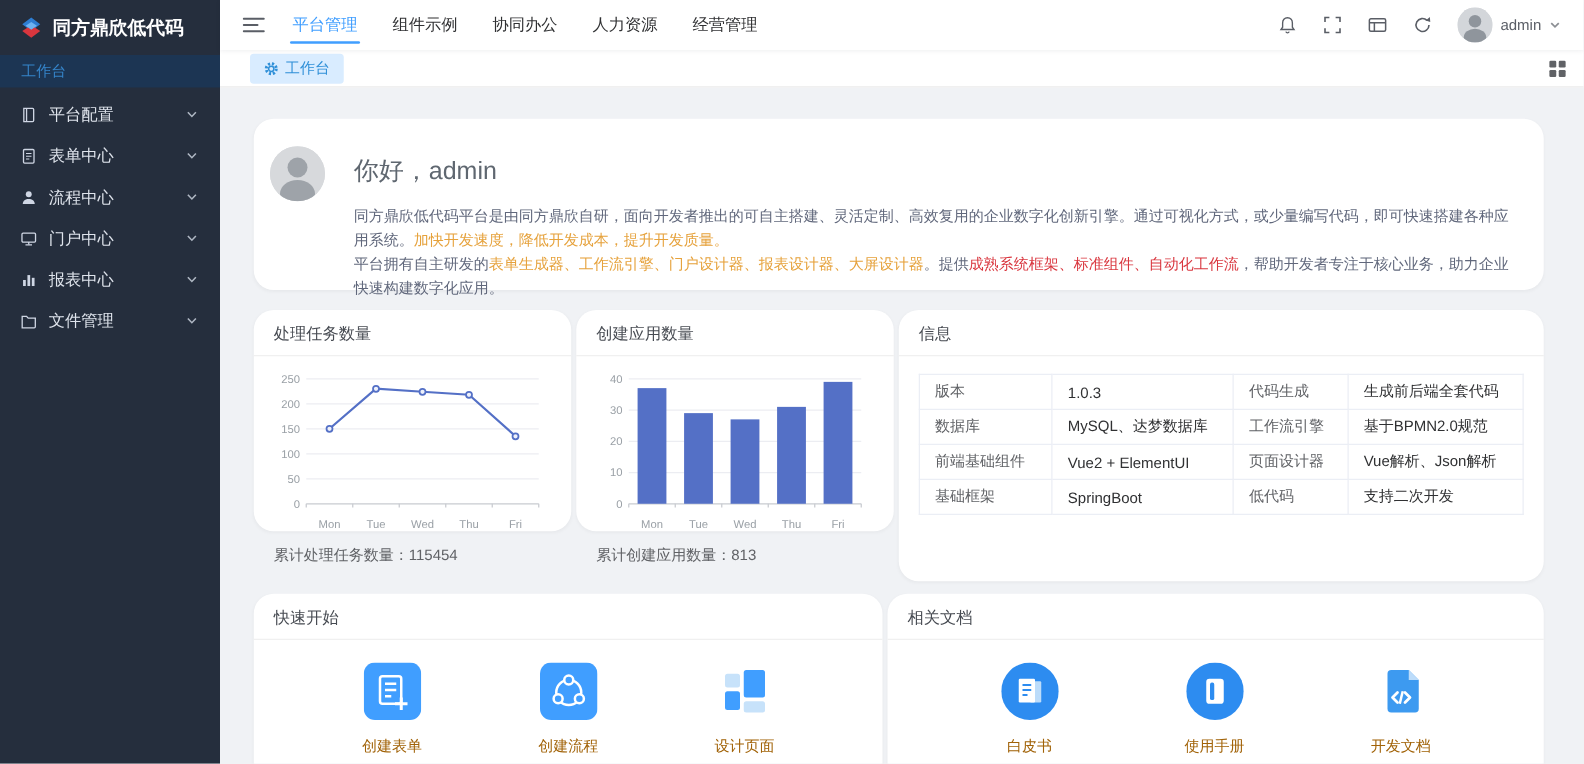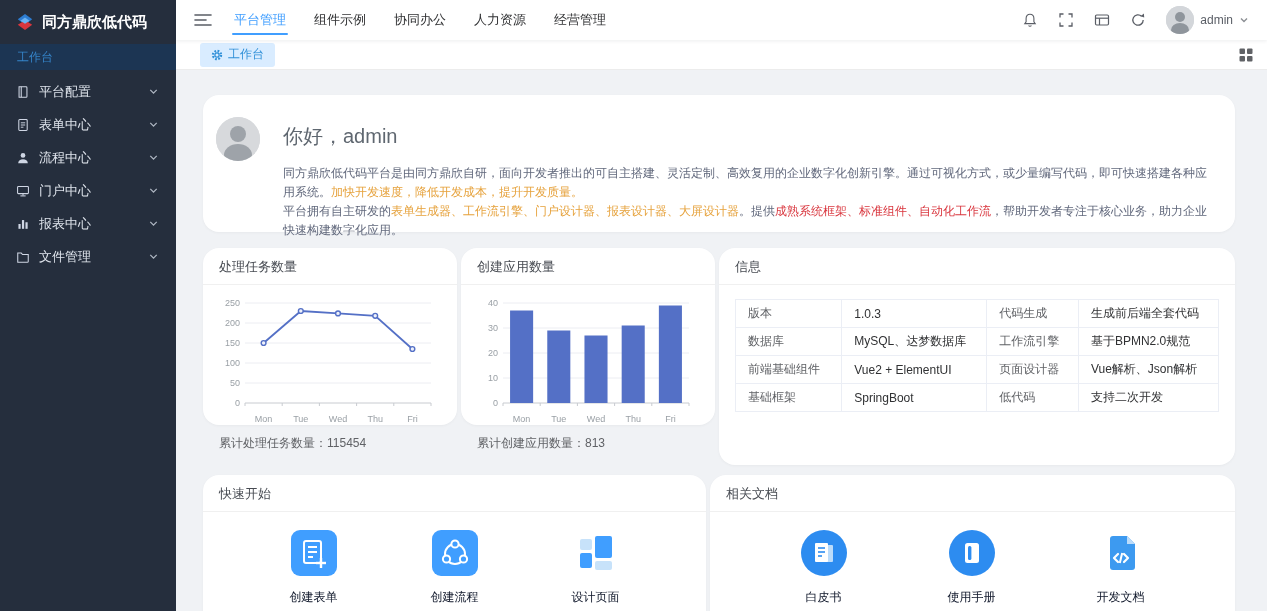--- a/index.html
+++ b/index.html
@@ -71,21 +71,21 @@
     white-space:nowrap; overflow:hidden; }
   td.k { color:#606266; }
   td.v { color:#303133; }
 
   .bottom-row { display:flex; gap:4px; margin-top:10px; }
   .card-bl { width:503px; height:176px; }
   .card-br { flex:1; height:176px; }
   .icon-row { display:flex; justify-content:space-around; padding:18px 40px 0 40px; }
   .icon-item { display:flex; flex-direction:column; align-items:center; cursor:pointer; }
   .icon-item .big { width:46px; height:46px; display:inline-flex; }
-  .icon-item .lbl { margin-top:13px; font-size:12px; color:#0f172a;text-align:right; }
+  .icon-item .lbl { margin-top:13px; font-size:12px; color:#a16207;text-align:right; }
 </style>
 </head>
 <body>
 
 <div class="app">
 
   <aside class="sidebar">
     <div class="logo">
       <span style="display:inline-flex">
         <svg width="18" height="18" viewBox="0 0 20 20">

